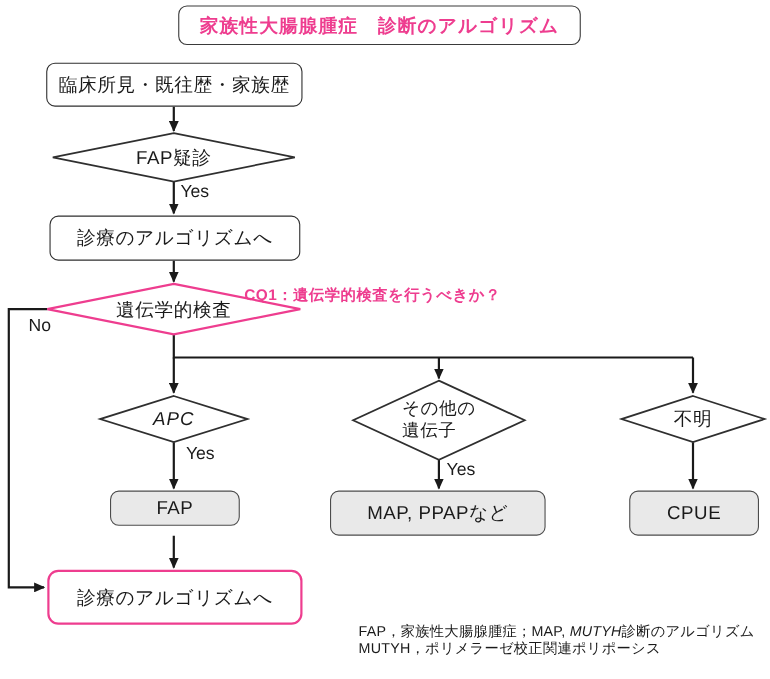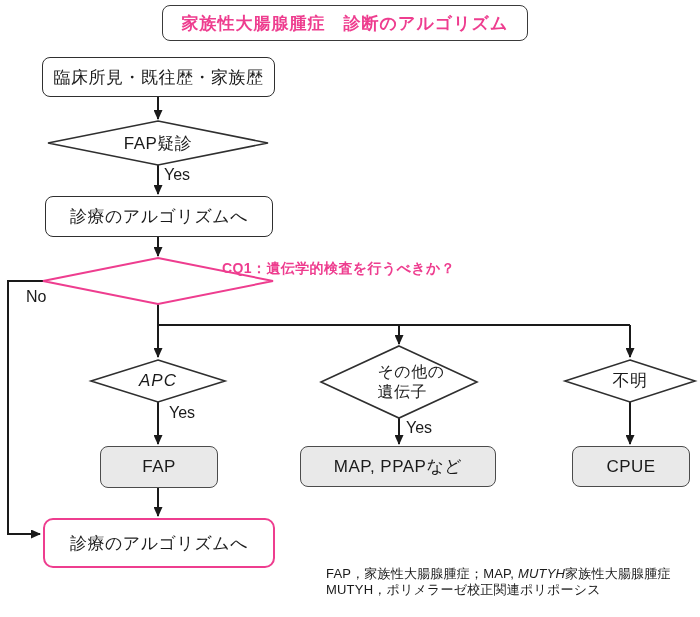--- a/index.html
+++ b/index.html
@@ -59,39 +59,40 @@
     <polygon class="diamond" points="399,346 477,382 399,418 321,382"></polygon>
     <polygon class="diamond" points="630,360 695,381 630,402 565,381"></polygon>
   </svg>
 
   <div class="box title-box" style="left:162px;top:5px;width:366px;height:36px;">家族性大腸腺腫症　診断のアルゴリズム</div>
 
   <div class="box" style="left:42px;top:57px;width:233px;height:40px;text-align:right;">臨床所見・既往歴・家族歴</div>
 
   <div class="box" style="left:45px;top:196px;width:228px;height:41px;">診療のアルゴリズムへ</div>
 
-  <div class="box gray" style="left:100px;top:446px;width:118px;height:42px;">FAP</div>
+  <div class="box gray" style="left:100px;top:446px;width:118px;height:32px;">FAP</div>
 
   <div class="box gray" style="left:300px;top:446px;width:196px;height:41px;">MAP, PPAPなど</div>
 
   <div class="box gray" style="left:572px;top:446px;width:118px;height:41px;">CPUE</div>
 
   <div class="box pink-border" style="left:43px;top:518px;width:232px;height:50px;">診療のアルゴリズムへ</div>
 
   <div class="dlabel" style="left:158px;top:144px;">FAP疑診</div>
+  <div class="dlabel" style="left:158px;top:282px;">遺伝学的検査</div>
   <div class="dlabel italic" style="left:158px;top:381px;">APC</div>
-  <div class="dlabel" style="left:399px;top:382px;font-size:16px;margin-left:12px;">その他の
+  <div class="dlabel" style="left:399px;top:382px;font-size:16px;">その他の
 遺伝子</div>
   <div class="dlabel" style="left:630px;top:381px;">不明</div>
 
   <div class="edge-label" style="left:164px;top:166px;">Yes</div>
   <div class="edge-label" style="left:169px;top:404px;">Yes</div>
   <div class="edge-label" style="left:406px;top:419px;">Yes</div>
   <div class="edge-label" style="left:26px;top:288px;">No</div>
 
   <div class="cq1" style="left:222px;top:260px;text-align:center;">CQ1：遺伝学的検査を行うべきか？</div>
 
   <div class="footnotes" style="left:326px;top:566px;">
-    <div><span>FAP，家族性大腸腺腫症；MAP, </span><i>MUTYH</i><span>家族性大腸腺腫症</span></div>
+    <div><span>FAP，家族性大腸腺腫症；MAP, </span><i>MUTYH</i><span>診断のアルゴリズム</span></div>
     <div>MUTYH，ポリメラーゼ校正関連ポリポーシス</div>
   </div>
 
 </div>
 
 </body></html>

